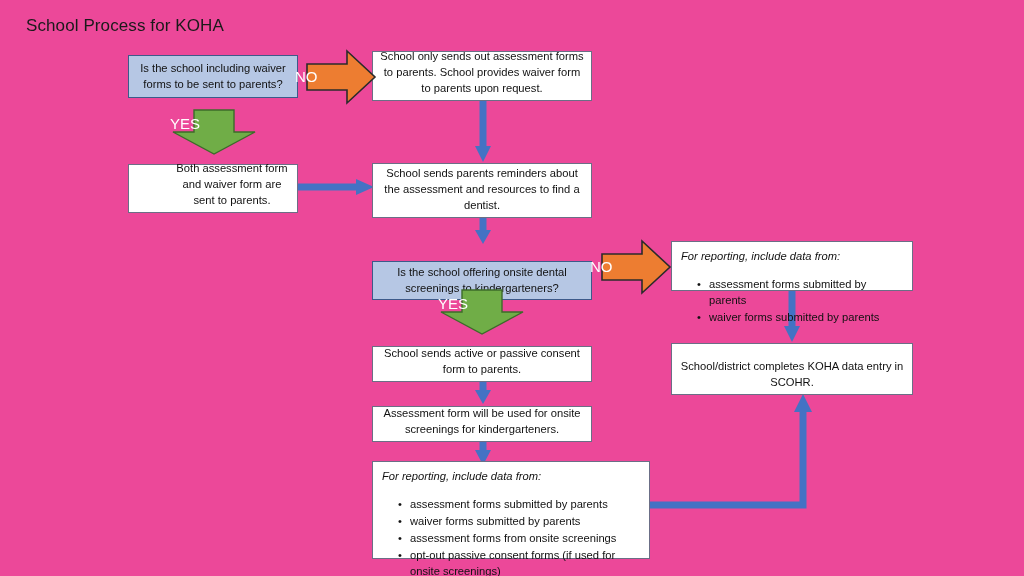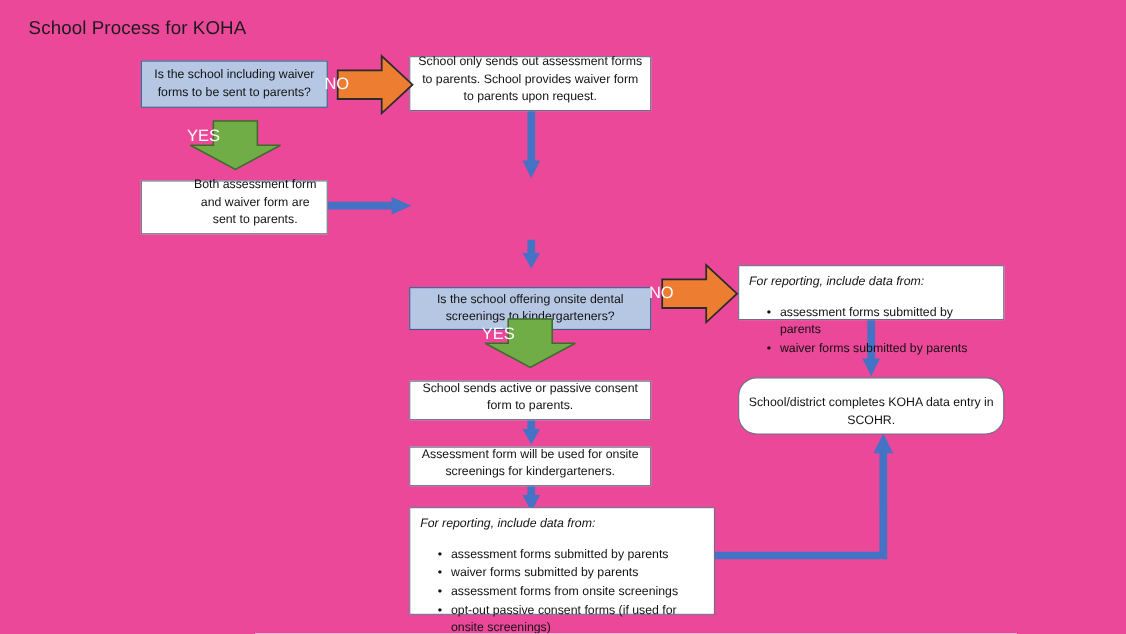--- a/index.html
+++ b/index.html
@@ -147,40 +147,43 @@
   </div>
 
   <div class="node process" style="left:372px; top:51px; width:220px; height:50px;">
     <span class="txt">School only sends out assessment forms to parents. School provides waiver form to parents upon request.</span>
   </div>
 
   <div class="node process" style="left:128px; top:164px; width:170px; height:49px;padding-left:44px;">
     <span class="txt">Both assessment form and waiver form are sent to parents.</span>
   </div>
 
+  <div class="node process" style="left:372px; top:163px; width:220px; height:55px;">
+    <span class="txt">School sends parents reminders about the assessment and resources to find a dentist.</span>
+  </div>
 
   <div class="node decision" style="left:372px; top:261px; width:220px; height:39px;">
     <span class="txt">Is the school offering onsite dental screenings to kindergarteners?</span>
   </div>
 
   <div class="node process bullets" style="left:671px; top:241px; width:242px; height:50px;">
     <div style="width:100%;">
       <span class="lead">For reporting, include data from:</span>
       <ul>
         <li>assessment forms submitted by parents</li>
         <li>waiver forms submitted by parents</li>
       </ul>
     </div>
   </div>
 
   <div class="node process" style="left:372px; top:346px; width:220px; height:36px;">
     <span class="txt">School sends active or passive consent form to parents.</span>
   </div>
 
-  <div class="node process" style="left:671px; top:343px; width:242px; height:52px;border-radius:17px;">
+  <div class="node process" style="left:671px; top:343px; width:242px; height:52px;">
     <span class="txt">School/district completes KOHA data entry in SCOHR.</span>
   </div>
 
   <div class="node process" style="left:372px; top:406px; width:220px; height:36px;">
     <span class="txt">Assessment form will be used for onsite screenings for kindergarteners.</span>
   </div>
 
   <div class="node process bullets" style="left:372px; top:461px; width:278px; height:98px;">
     <div style="width:100%;">
       <span class="lead">For reporting, include data from:</span>

